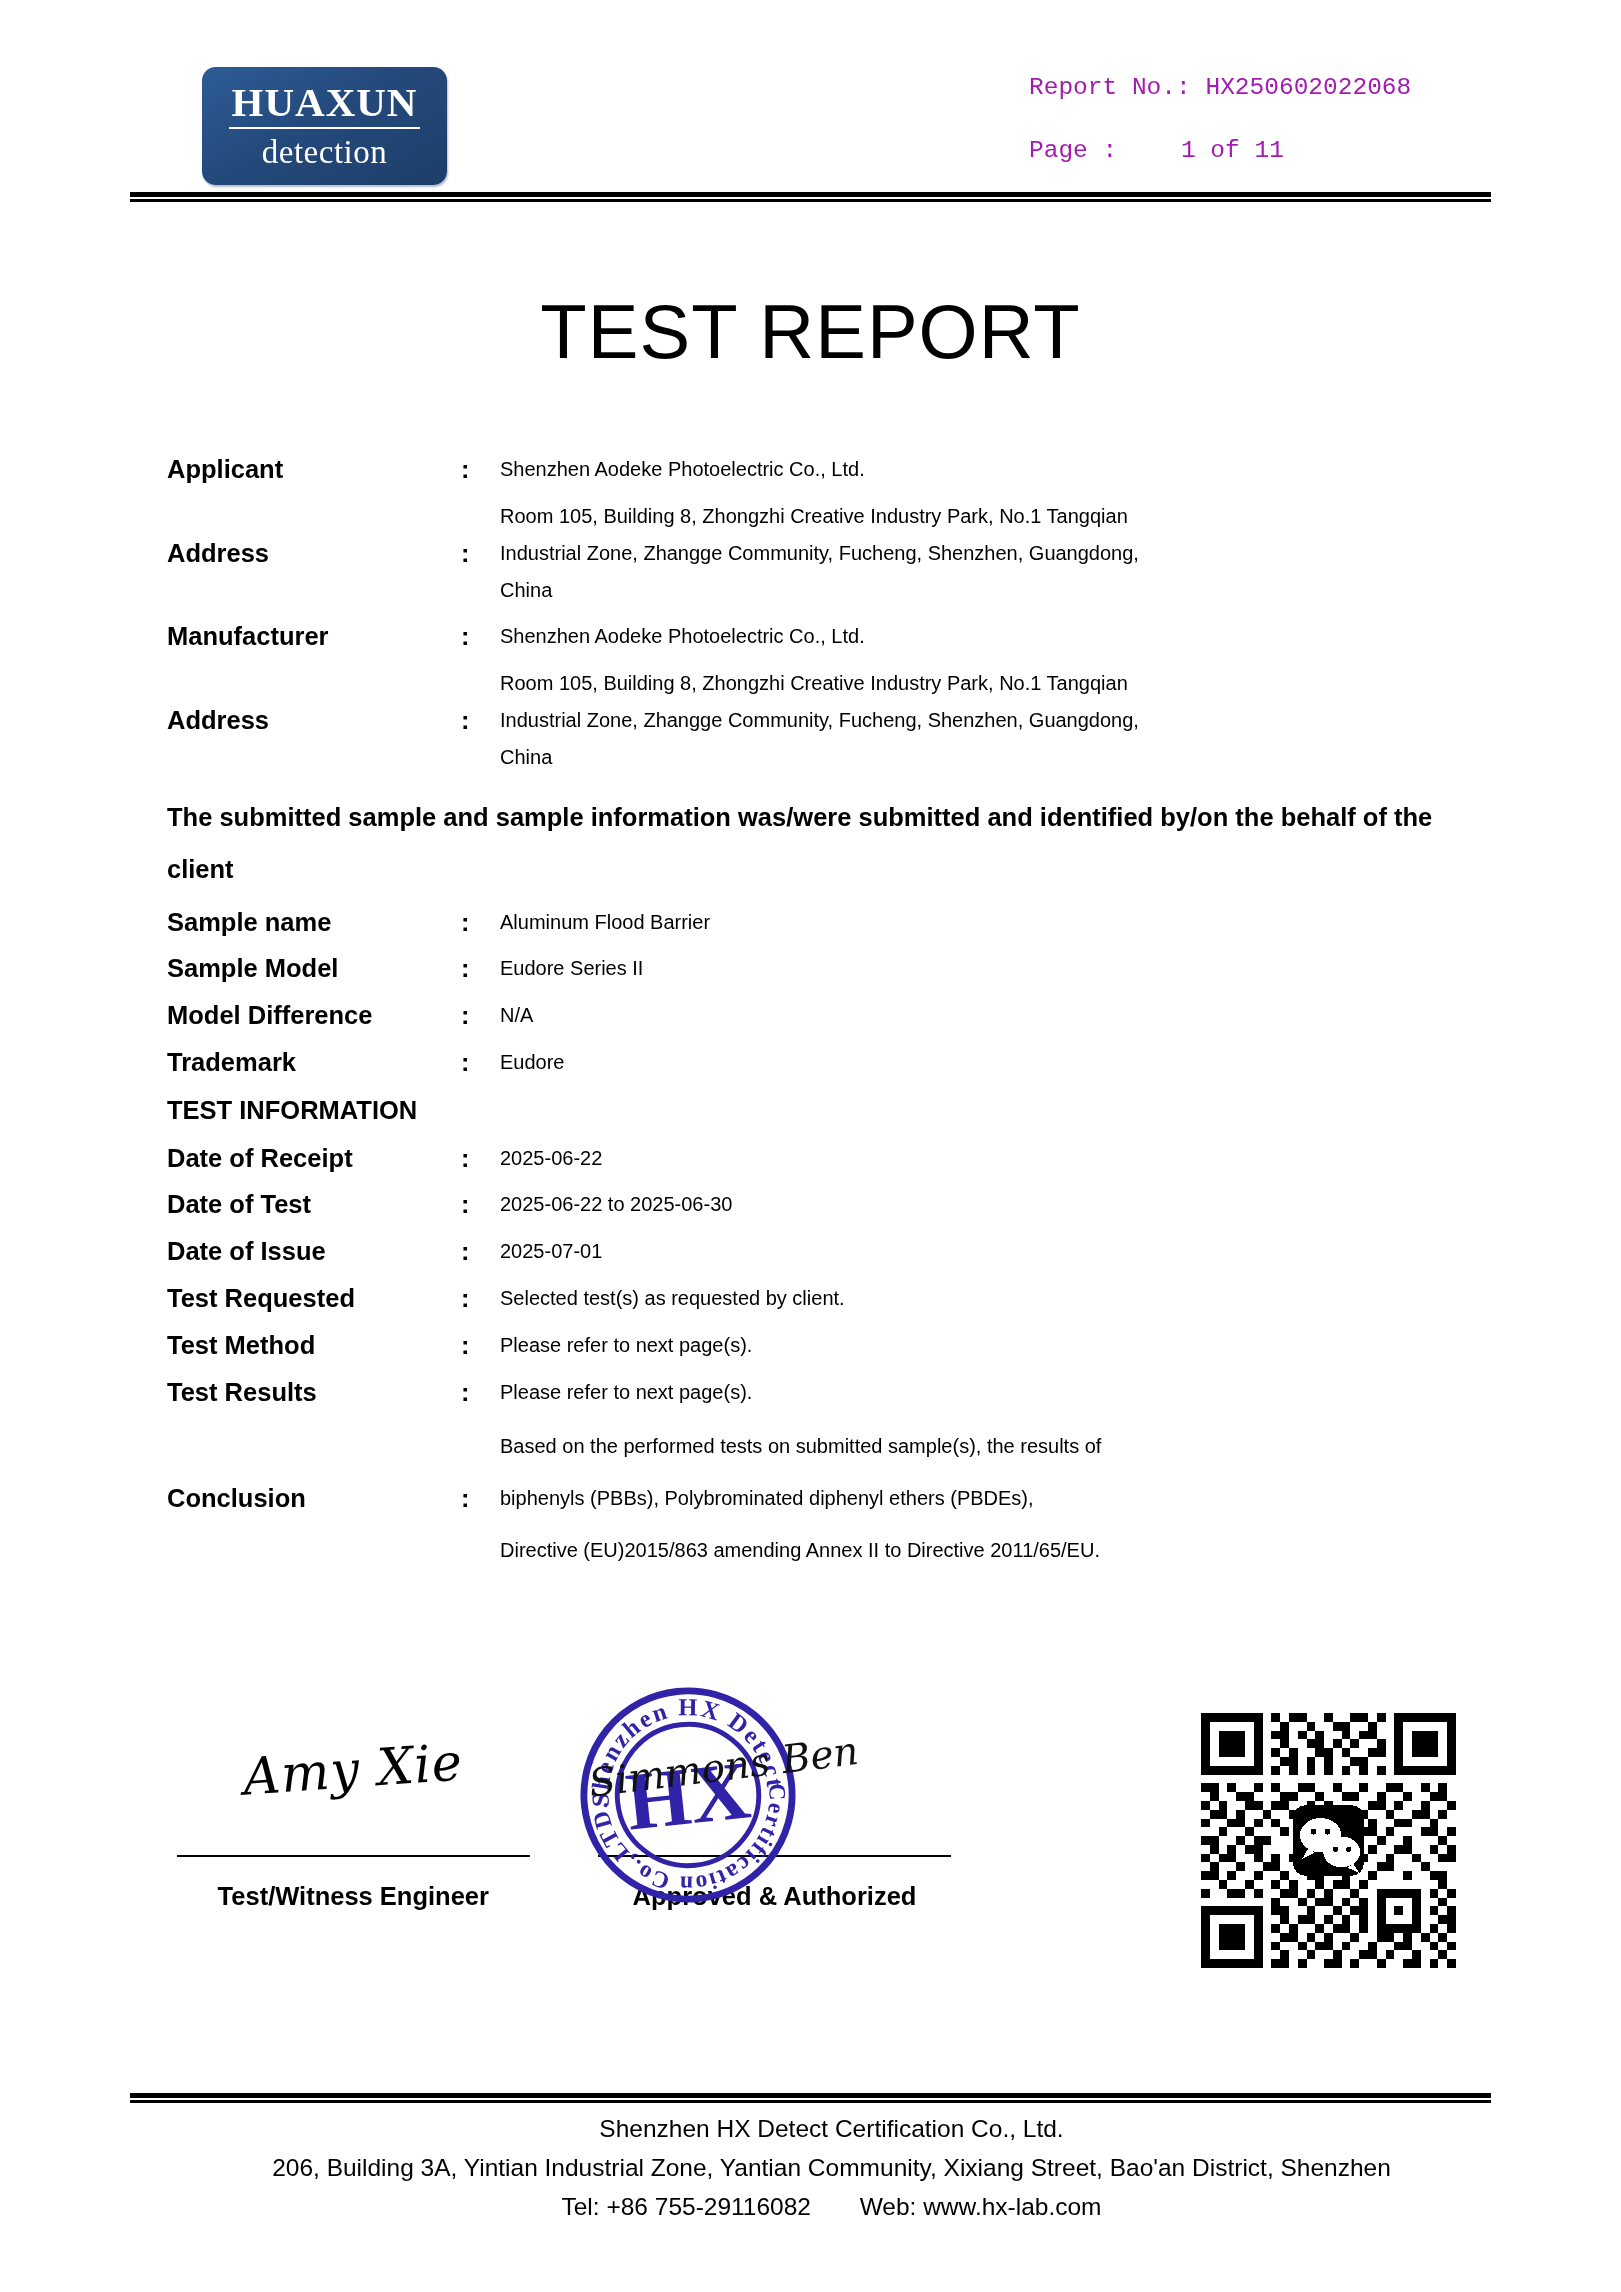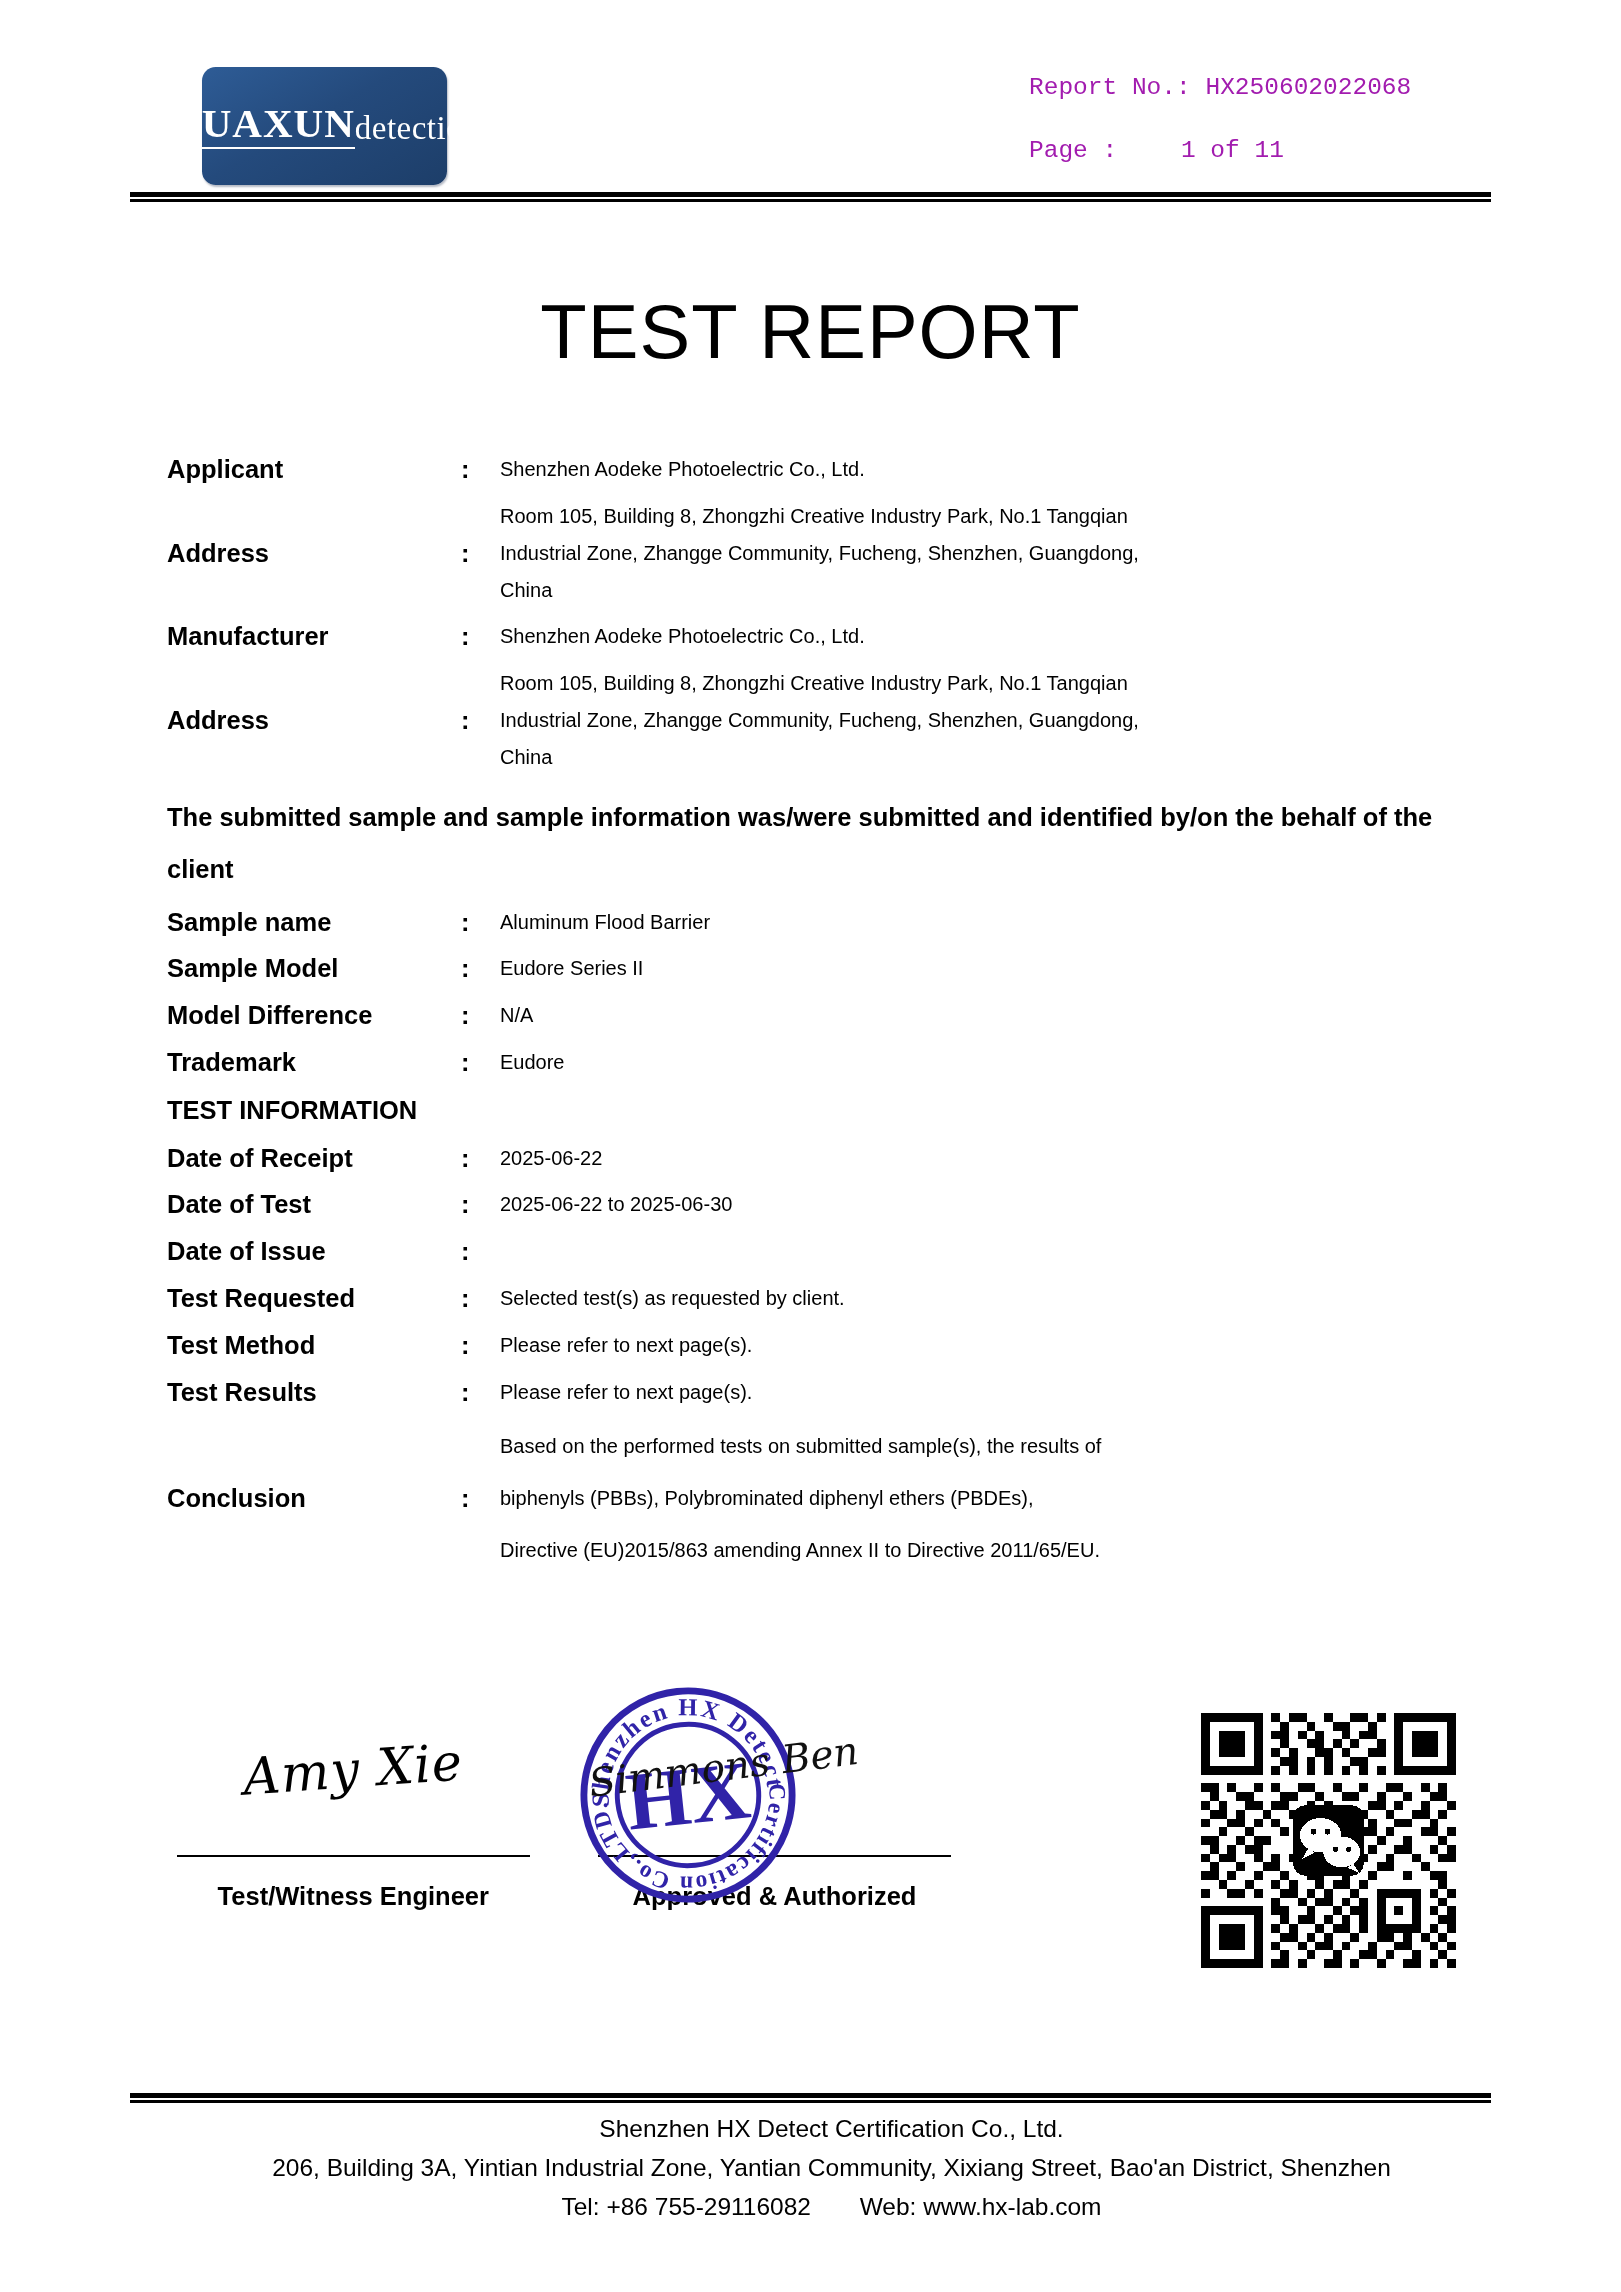--- a/index.html
+++ b/index.html
@@ -31,21 +31,21 @@
   .logo {
     position: absolute;
     left: 202px;
     top: 67px;
     width: 245px;
     height: 118px;
     background: linear-gradient(150deg, #2e5c96 0%, #244a7c 45%, #1d3e69 100%);
     border-radius: 13.7px;
     box-shadow: 1px 2px 2px rgba(120,130,150,0.55);
     display: flex;
-    flex-direction: row;
+    flex-direction: column;
     align-items: center;
     justify-content: center;
   }
   .logo-main {
     font-family: "Liberation Serif", serif;
     color: #ffffff;
     font-size: 41px;
     font-weight: 700;
     letter-spacing: 1px;
     line-height: 1;
@@ -353,20 +353,21 @@
 
     <div class="row">
       <div class="lbl">Date of Test</div>
       <div class="colon">:</div>
       <div class="val">2025-06-22 to 2025-06-30</div>
     </div>
 
     <div class="row">
       <div class="lbl">Date of Issue</div>
       <div class="colon">:</div>
+      <div class="val">2025-07-01</div>
     </div>
 
     <div class="row">
       <div class="lbl">Test Requested</div>
       <div class="colon">:</div>
       <div class="val">Selected test(s) as requested by client.</div>
     </div>
 
     <div class="row">
       <div class="lbl">Test Method</div>

